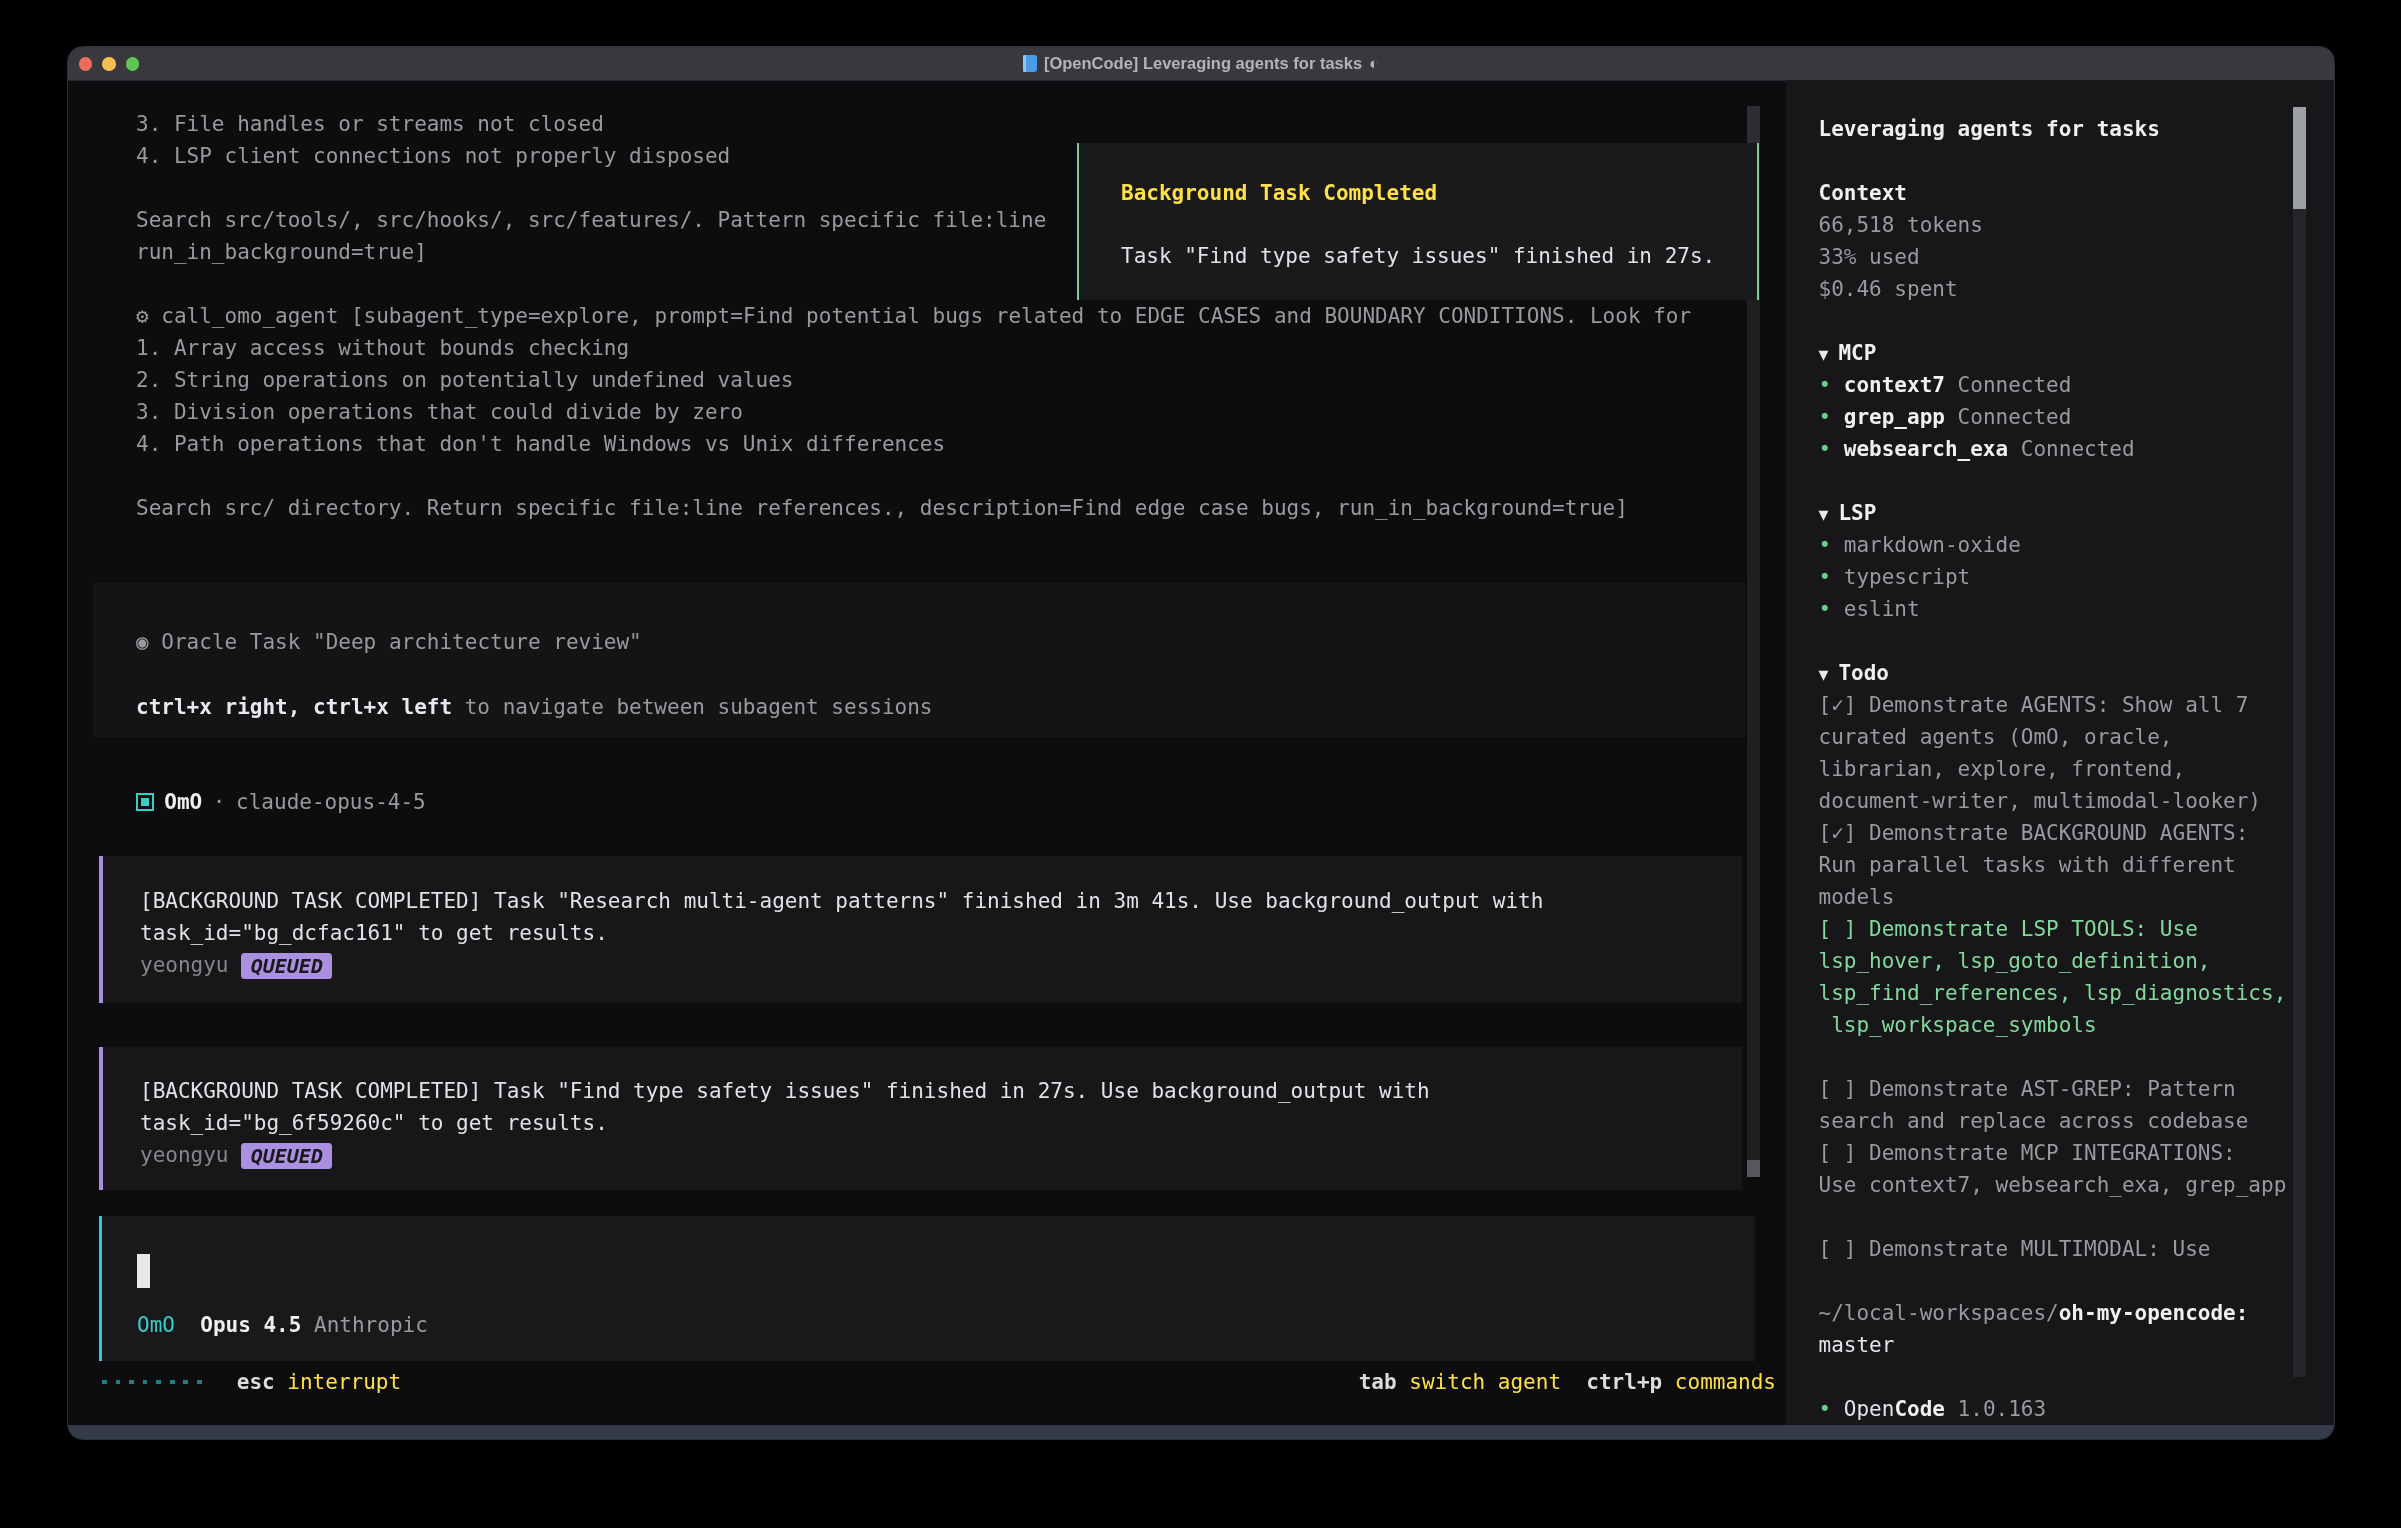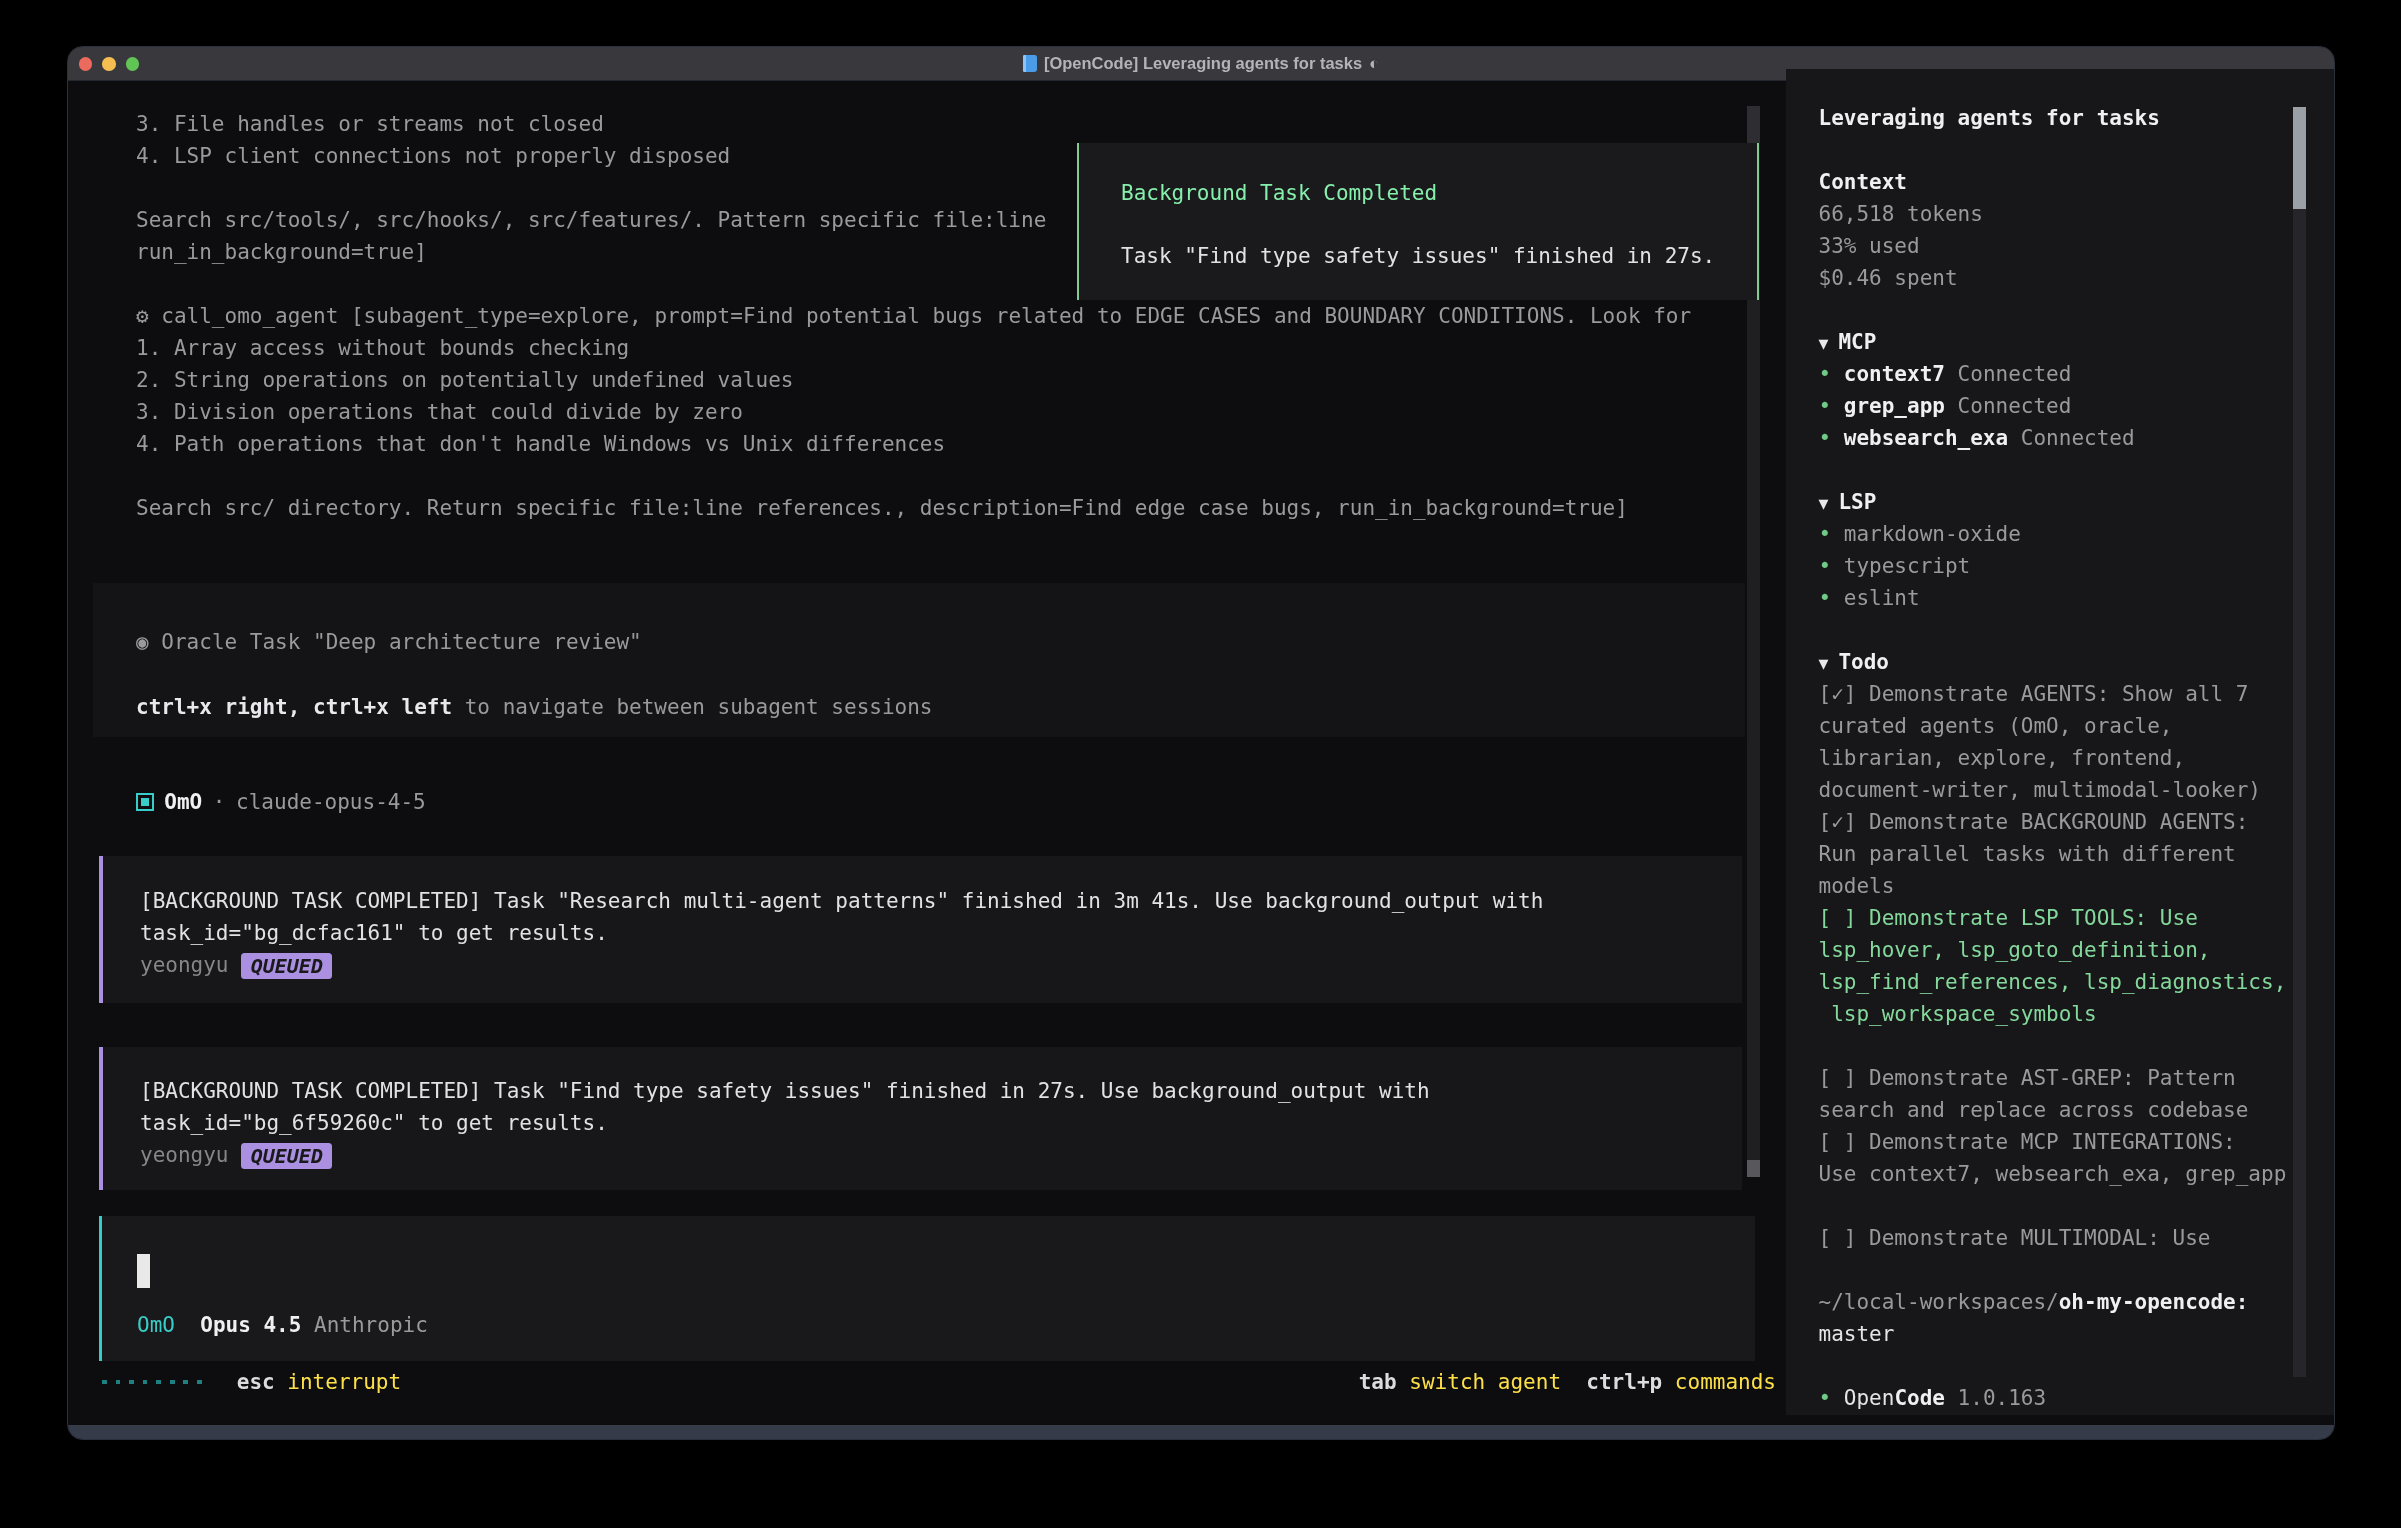--- a/index.html
+++ b/index.html
@@ -39,21 +39,21 @@
   .c-teal { color:#38cdc9; }
 
   .stream { position:absolute; left:68px; top:61px; }
 
   
   .toast {
     position:absolute; left:1009px; top:96px; width:682px; height:157px;
     background:#1a1a1d; border-left:2.4px solid #86ca93; border-right:2.4px solid #86ca93;
     z-index:5;
   }
-  .toast-title { position:absolute; left:42px; top:34px; font-size:21px; line-height:32px; font-weight:normal; color:#86efac; white-space:pre; }
+  .toast-title { position:absolute; left:42px; top:34px; font-size:21px; line-height:32px; font-weight:bold; color:#fde047; white-space:pre; }
   .toast-body  { position:absolute; left:42px; top:97px; font-size:21px; line-height:32px; color:#e2e2e6; white-space:pre; }
 
   
   .oracle {
     position:absolute; left:25px; top:536px; width:1652px; height:154px;
     background:#141417;
   }
   .oracle-line1 { position:absolute; left:43px; top:43px; font-size:21px; line-height:32px; color:#9a9a9e; white-space:pre; }
   .oracle-line2 { position:absolute; left:43px; top:108px; font-size:21px; line-height:32px; color:#9a9a9e; white-space:pre; }
   .oracle-line2 .c-b { color:#e9e9ed; }
@@ -97,21 +97,21 @@
   .statusbar { position:absolute; left:0; top:1319px; width:1708px; height:32px; display:flex; align-items:center; font-size:21px; white-space:pre; }
   .spin-dots { display:flex; gap:8.9px; margin-left:34px; margin-right:35px; }
   .spin-dots i { width:4.7px; height:4.7px; background:#1f8082; display:block; }
   .status-left  { display:flex; align-items:center; }
   .status-right { margin-left:auto; display:flex; align-items:flex-end; }
   .key { color:#dcdcdf; font-weight:bold; }
   .keylabel { color:#fde047; }
 
   
   .sidebar {
-    position:absolute; left:1718px; top:22px; width:550px; height:1346px;
+    position:absolute; left:1718px; top:33px; width:550px; height:1346px;
     background:#17171a; overflow:hidden;
   }
   .side-rows { position:absolute; left:32.5px; top:33px; width:496px; }
 
   
   .bottom-strip {
     position:absolute; left:0; bottom:0; width:100%; height:14px;
     background:#353b49; border-radius:0 0 14px 14px; z-index:6;
   }
 </style>

